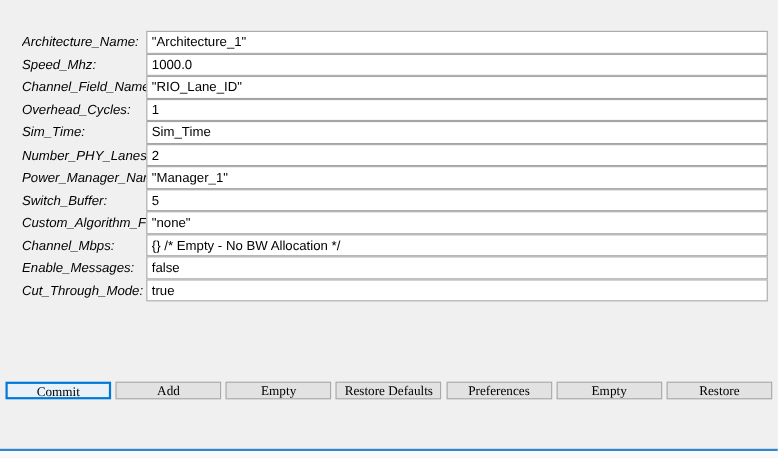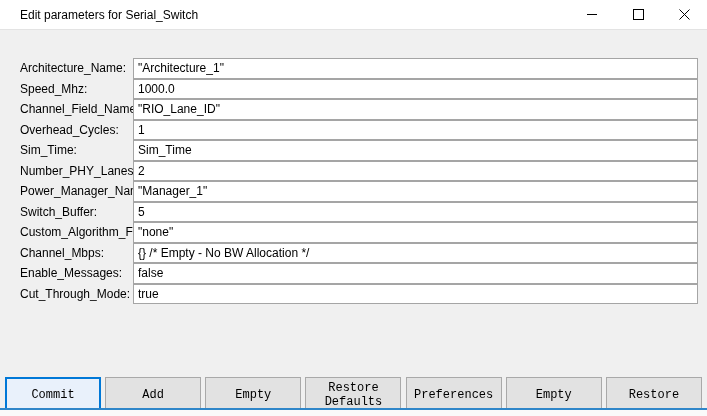--- a/index.html
+++ b/index.html
@@ -51,20 +51,21 @@
     padding-right: 9px;
     align-items: stretch;
   }
   .row label {
     flex: 0 0 113px;
     font-size: 12px;
     color: #000;
     line-height: 20.5px;
     white-space: nowrap;
     overflow: hidden;
+    font-style: italic;
   }
   .row input {
     flex: 1;
     min-width: 0;
     box-sizing: border-box;
     border: 1px solid #a5a5a5;
     background: #ffffff;
     font-family: "Liberation Sans", sans-serif;
     font-size: 12px;
     color: #000;
@@ -75,56 +76,39 @@
   }
 
   .buttons {
     position: absolute;
     left: 5px; right: 5px; top: 347px;
     height: 24px;
     display: flex;
     justify-content: space-between;
   }
   .btn {
-    width: 96px; height: 36px;
+    width: 96px; height: 16px;
     box-sizing: border-box;
     background: #e2e2e2;
     border: 1px solid #a9a9a9;
-    font-family: Liberation Mono, monospace;
+    font-family: Liberation Serif, serif;
     font-size: 12px;
     color: #000;
     padding: 0;
     border-radius: 0;
   }
   .btn.default {
     border: 2px solid var(--accent, #0078d7);
     background: #e9f1fb;
   }
 </style>
 </head>
 <body>
 
 <div class="window">
-  <div class="titlebar">
-    <span class="title-text">Edit parameters for Serial_Switch</span>
-    <div class="winbtns">
-      <div class="winbtn">
-        <span class="glyph-min"></span>
-      </div>
-      <div class="winbtn">
-        <span class="glyph-max"></span>
-      </div>
-      <div class="winbtn">
-        <svg class="glyph-close" viewBox="0 0 11 11">
-          <line x1="0.5" y1="0.5" x2="10.5" y2="10.5"></line>
-          <line x1="10.5" y1="0.5" x2="0.5" y2="10.5"></line>
-        </svg>
-      </div>
-    </div>
-  </div>
 
   <div class="dialog-body">
     <div class="form" id="form">
   <div class="row">
     <label>Architecture_Name:</label>
     <input type="text" value="&quot;Architecture_1&quot;" style="">
   </div>
 
 
   <div class="row">

